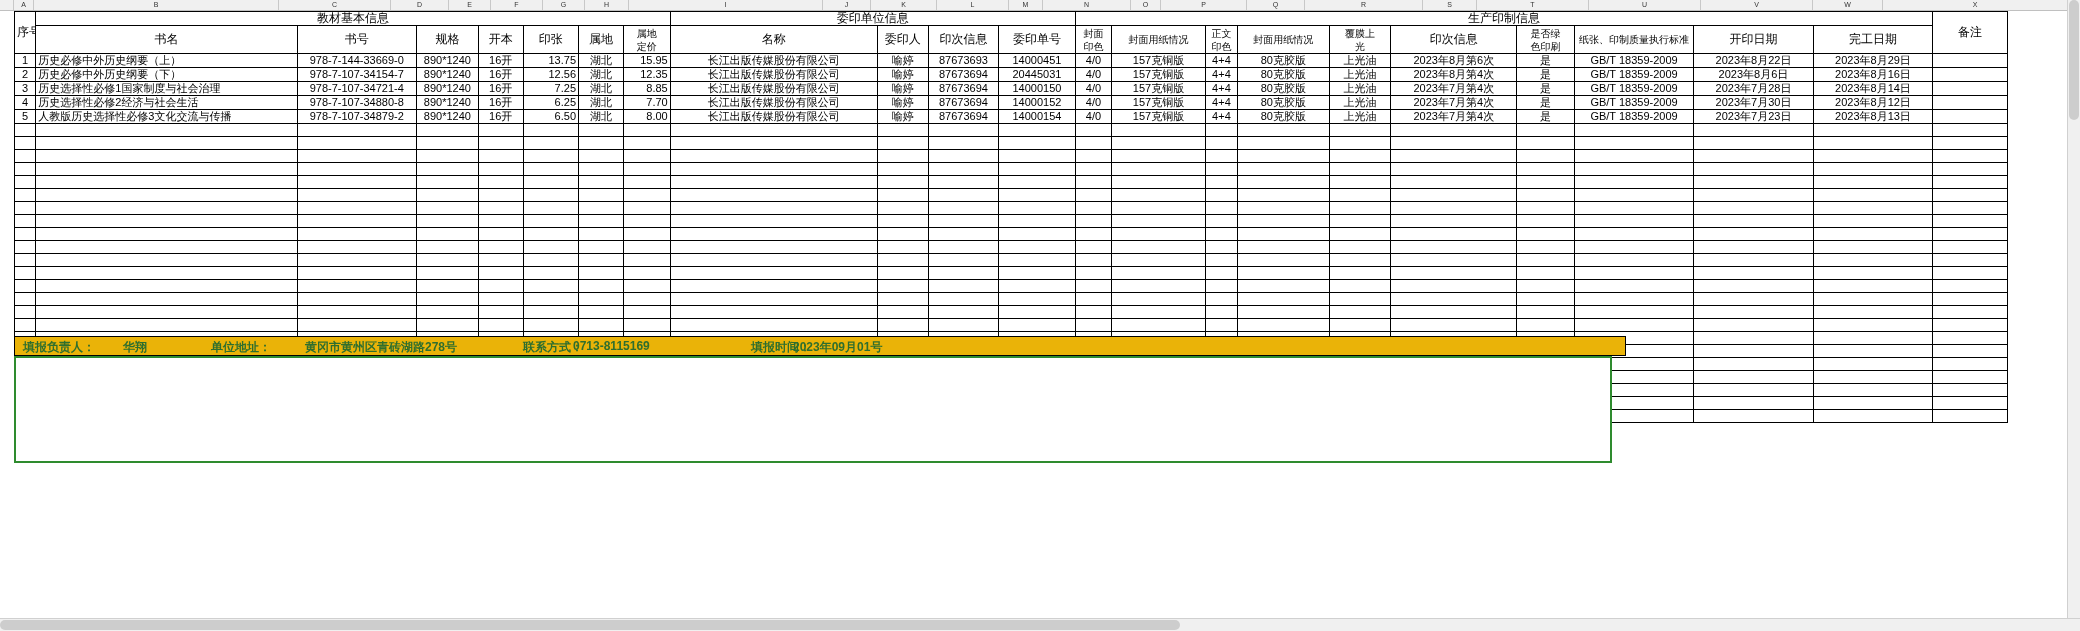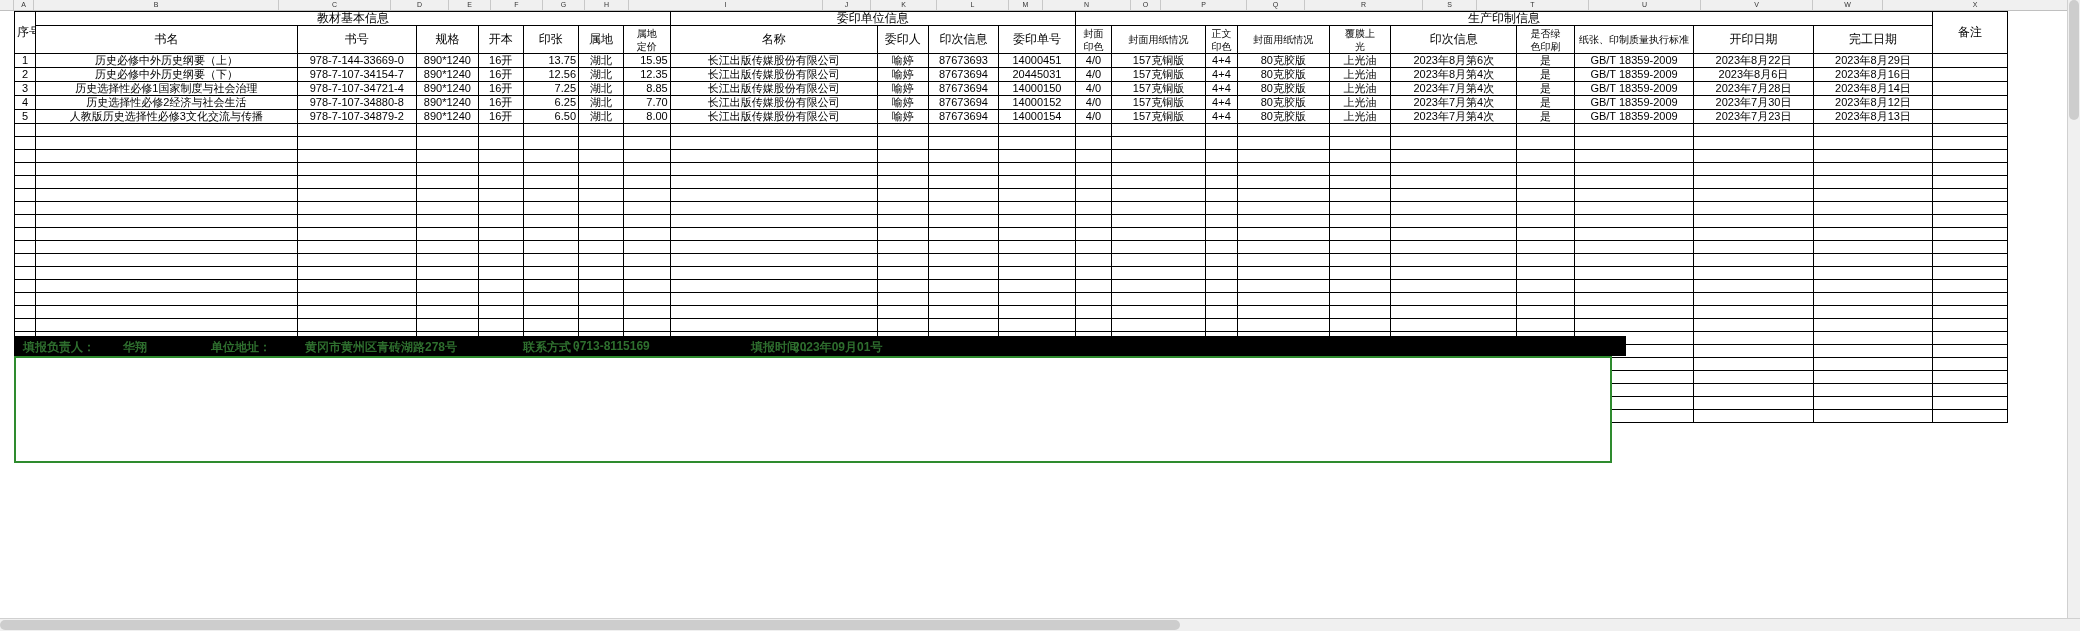--- a/index.html
+++ b/index.html
@@ -53,26 +53,26 @@
     text-align: center;
     font-size: 12px;
   }
   .hdr-small {
     text-align: center;
     font-size: 10px;
     line-height: 11px;
     white-space: normal;
   }
   .c { text-align: center; }
-  .l { text-align: center; }
+  .l { text-align: left; }
   .r { text-align: right; padding-right: 4px; }
   .empty td { height: 13px; }
   
   .footer-band {
-    background: #000000;
+    background: #eab308;
     border: 1px solid #000;
     height: 20px;
     box-sizing: border-box;
     position: relative;
   }
   .footer-band span {
     position: absolute;
     top: 2px;
     font-size: 12px;
     color: #2e6e2e;

